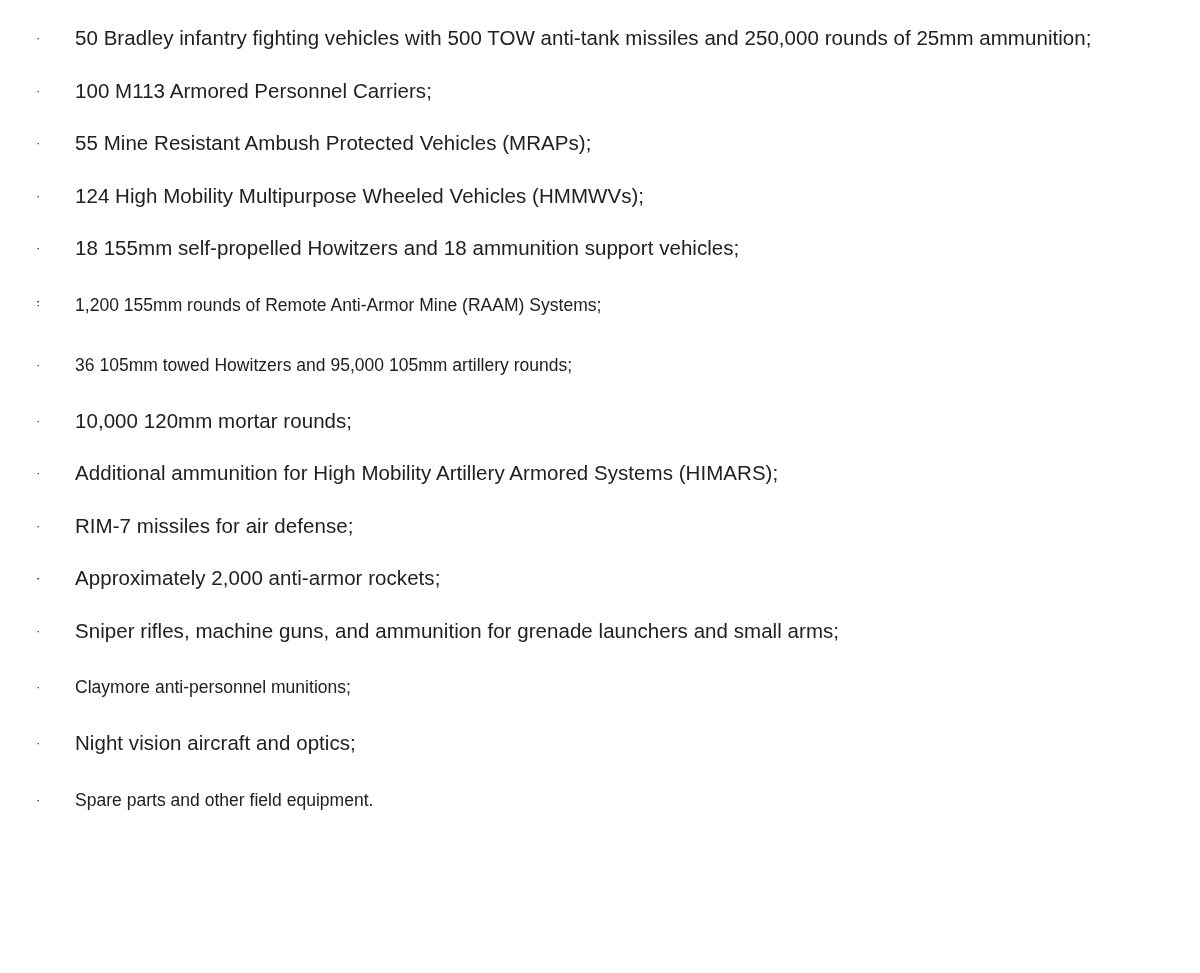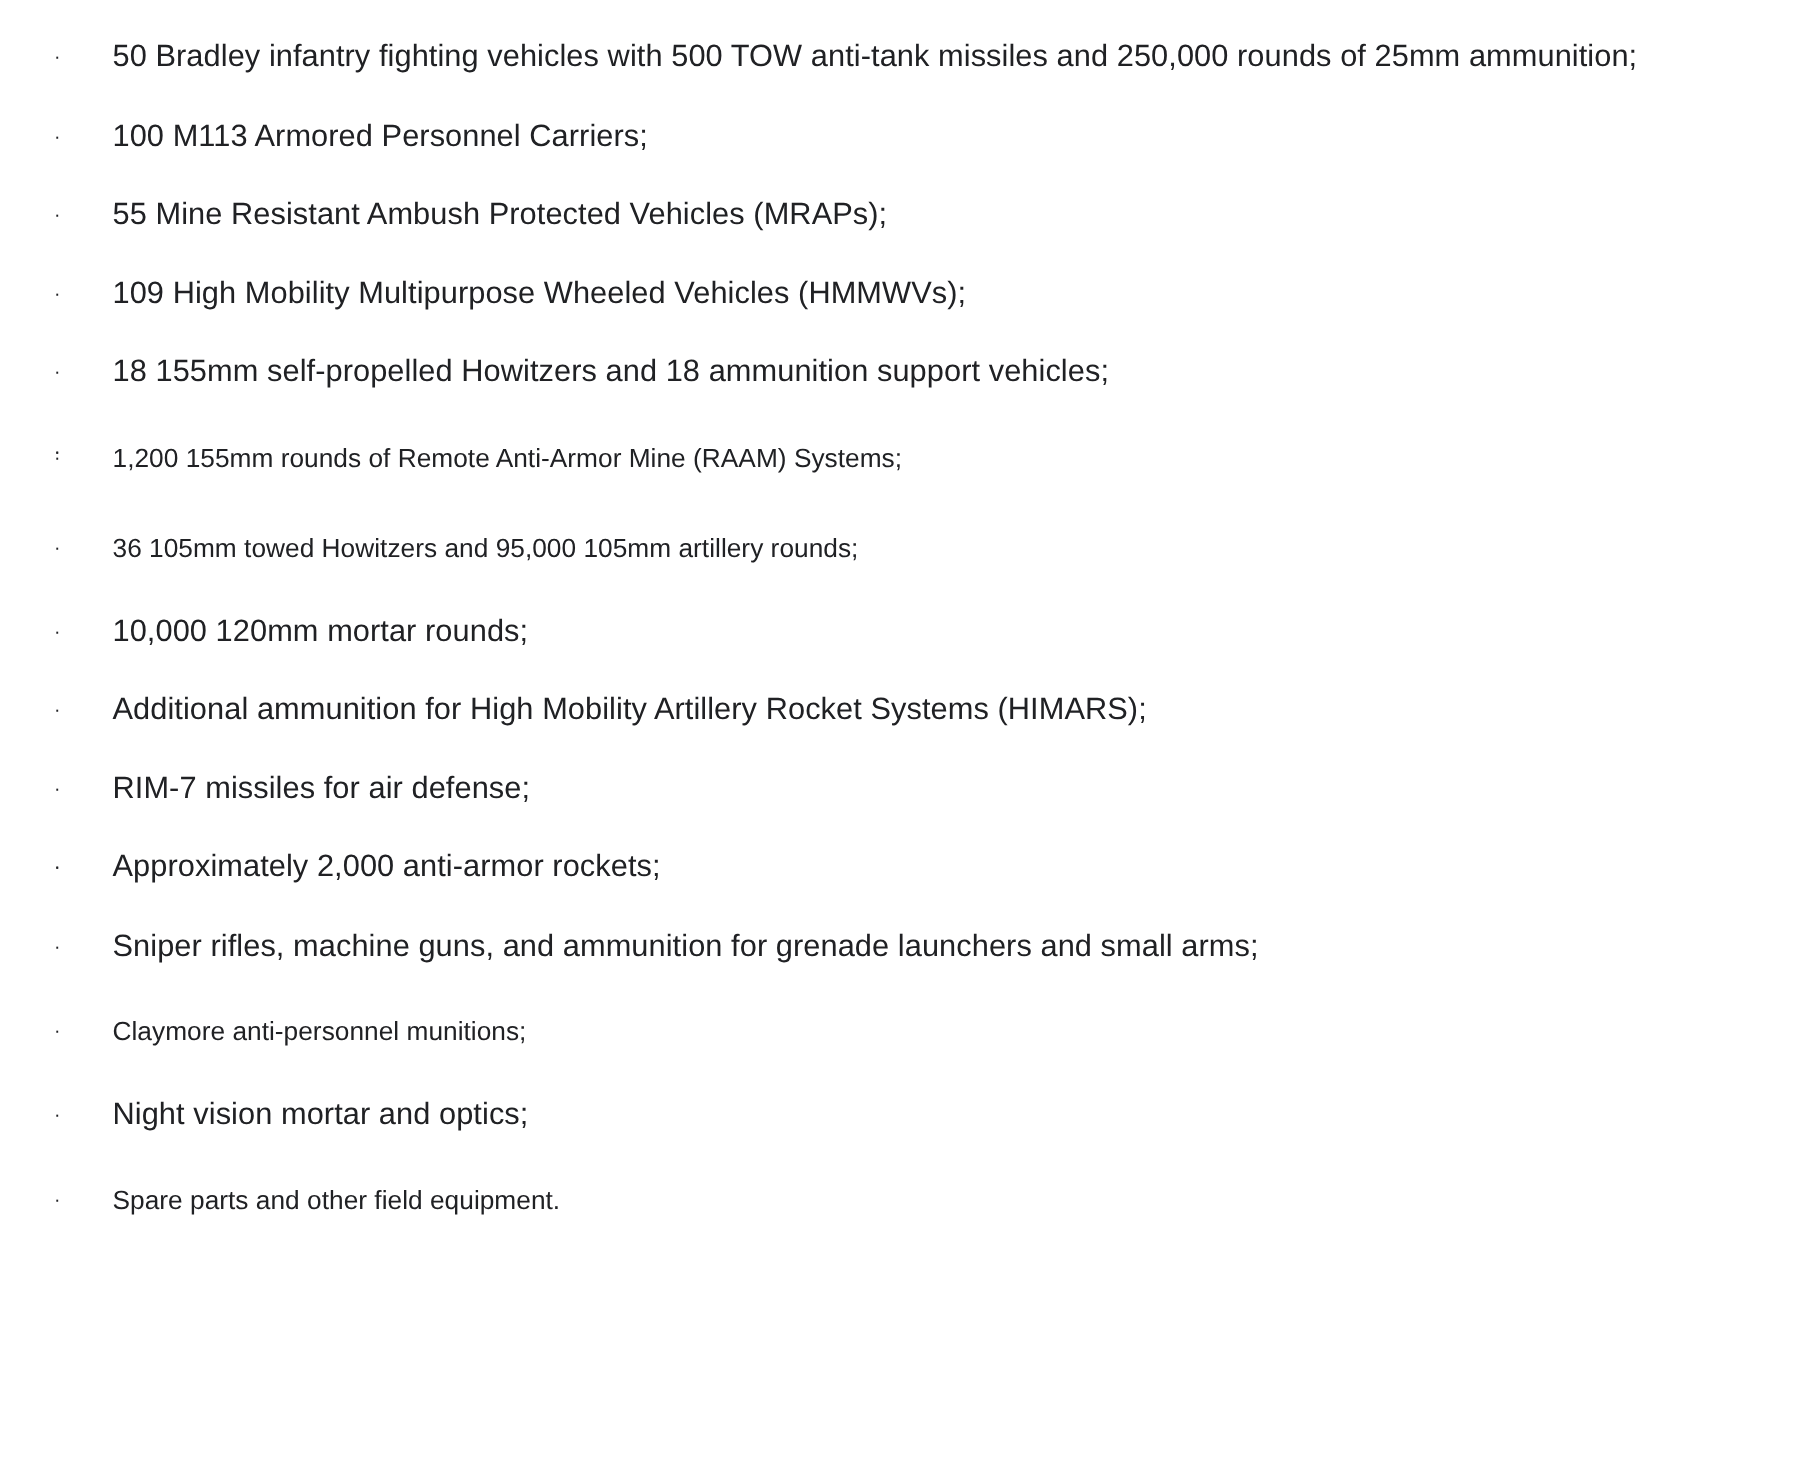--- a/index.html
+++ b/index.html
@@ -63,29 +63,29 @@
   .lead-top { margin-top: 12px; }
 </style>
 </head>
 <body>
 
 <main>
   <ul id="aid-list">
       <li class="aid-item size-lg lead-top"><span class="aid-bullet">·</span><span class="aid-text">50 Bradley infantry fighting vehicles with 500 TOW anti-tank missiles and 250,000 rounds of 25mm ammunition;</span></li>
       <li class="aid-item size-lg"><span class="aid-bullet">·</span><span class="aid-text">100 M113 Armored Personnel Carriers;</span></li>
       <li class="aid-item size-lg"><span class="aid-bullet">·</span><span class="aid-text">55 Mine Resistant Ambush Protected Vehicles (MRAPs);</span></li>
-      <li class="aid-item size-lg"><span class="aid-bullet">·</span><span class="aid-text">109 High Mobility Multipurpose Wheeled Vehicles (HMMWVs);</span></li>
+      <li class="aid-item size-lg"><span class="aid-bullet">·</span><span class="aid-text">124 High Mobility Multipurpose Wheeled Vehicles (HMMWVs);</span></li>
       <li class="aid-item size-lg"><span class="aid-bullet">·</span><span class="aid-text">18 155mm self-propelled Howitzers and 18 ammunition support vehicles;</span></li>
       <li class="aid-item size-lg"><span class="aid-bullet">·</span></li>
       <li class="aid-item size-lg"><span class="aid-bullet">·</span></li>
       <li class="aid-item size-sm"><span class="aid-bullet">·</span><span class="aid-text">1,200 155mm rounds of Remote Anti-Armor Mine (RAAM) Systems;</span></li>
       <li class="aid-item size-sm"><span class="aid-bullet">·</span><span class="aid-text">36 105mm towed Howitzers and 95,000 105mm artillery rounds;</span></li>
       <li class="aid-item size-lg"><span class="aid-bullet">·</span><span class="aid-text">10,000 120mm mortar rounds;</span></li>
-      <li class="aid-item size-lg"><span class="aid-bullet">·</span><span class="aid-text">Additional ammunition for High Mobility Artillery Rocket Systems (HIMARS);</span></li>
+      <li class="aid-item size-lg"><span class="aid-bullet">·</span><span class="aid-text">Additional ammunition for High Mobility Artillery Armored Systems (HIMARS);</span></li>
       <li class="aid-item size-lg"><span class="aid-bullet">·</span><span class="aid-text">RIM-7 missiles for air defense;</span></li>
       <li class="aid-item size-lg"><span class="aid-bullet">·</span></li>
       <li class="aid-item size-lg"><span class="aid-bullet">·</span><span class="aid-text">Approximately 2,000 anti-armor rockets;</span></li>
       <li class="aid-item size-lg"><span class="aid-bullet">·</span><span class="aid-text">Sniper rifles, machine guns, and ammunition for grenade launchers and small arms;</span></li>
       <li class="aid-item size-sm"><span class="aid-bullet">·</span><span class="aid-text">Claymore anti-personnel munitions;</span></li>
-      <li class="aid-item size-lg"><span class="aid-bullet">·</span><span class="aid-text">Night vision mortar and optics;</span></li>
+      <li class="aid-item size-lg"><span class="aid-bullet">·</span><span class="aid-text">Night vision aircraft and optics;</span></li>
       <li class="aid-item size-sm"><span class="aid-bullet">·</span><span class="aid-text">Spare parts and other field equipment.</span></li>
     </ul>
 </main>
 
 </body></html>

